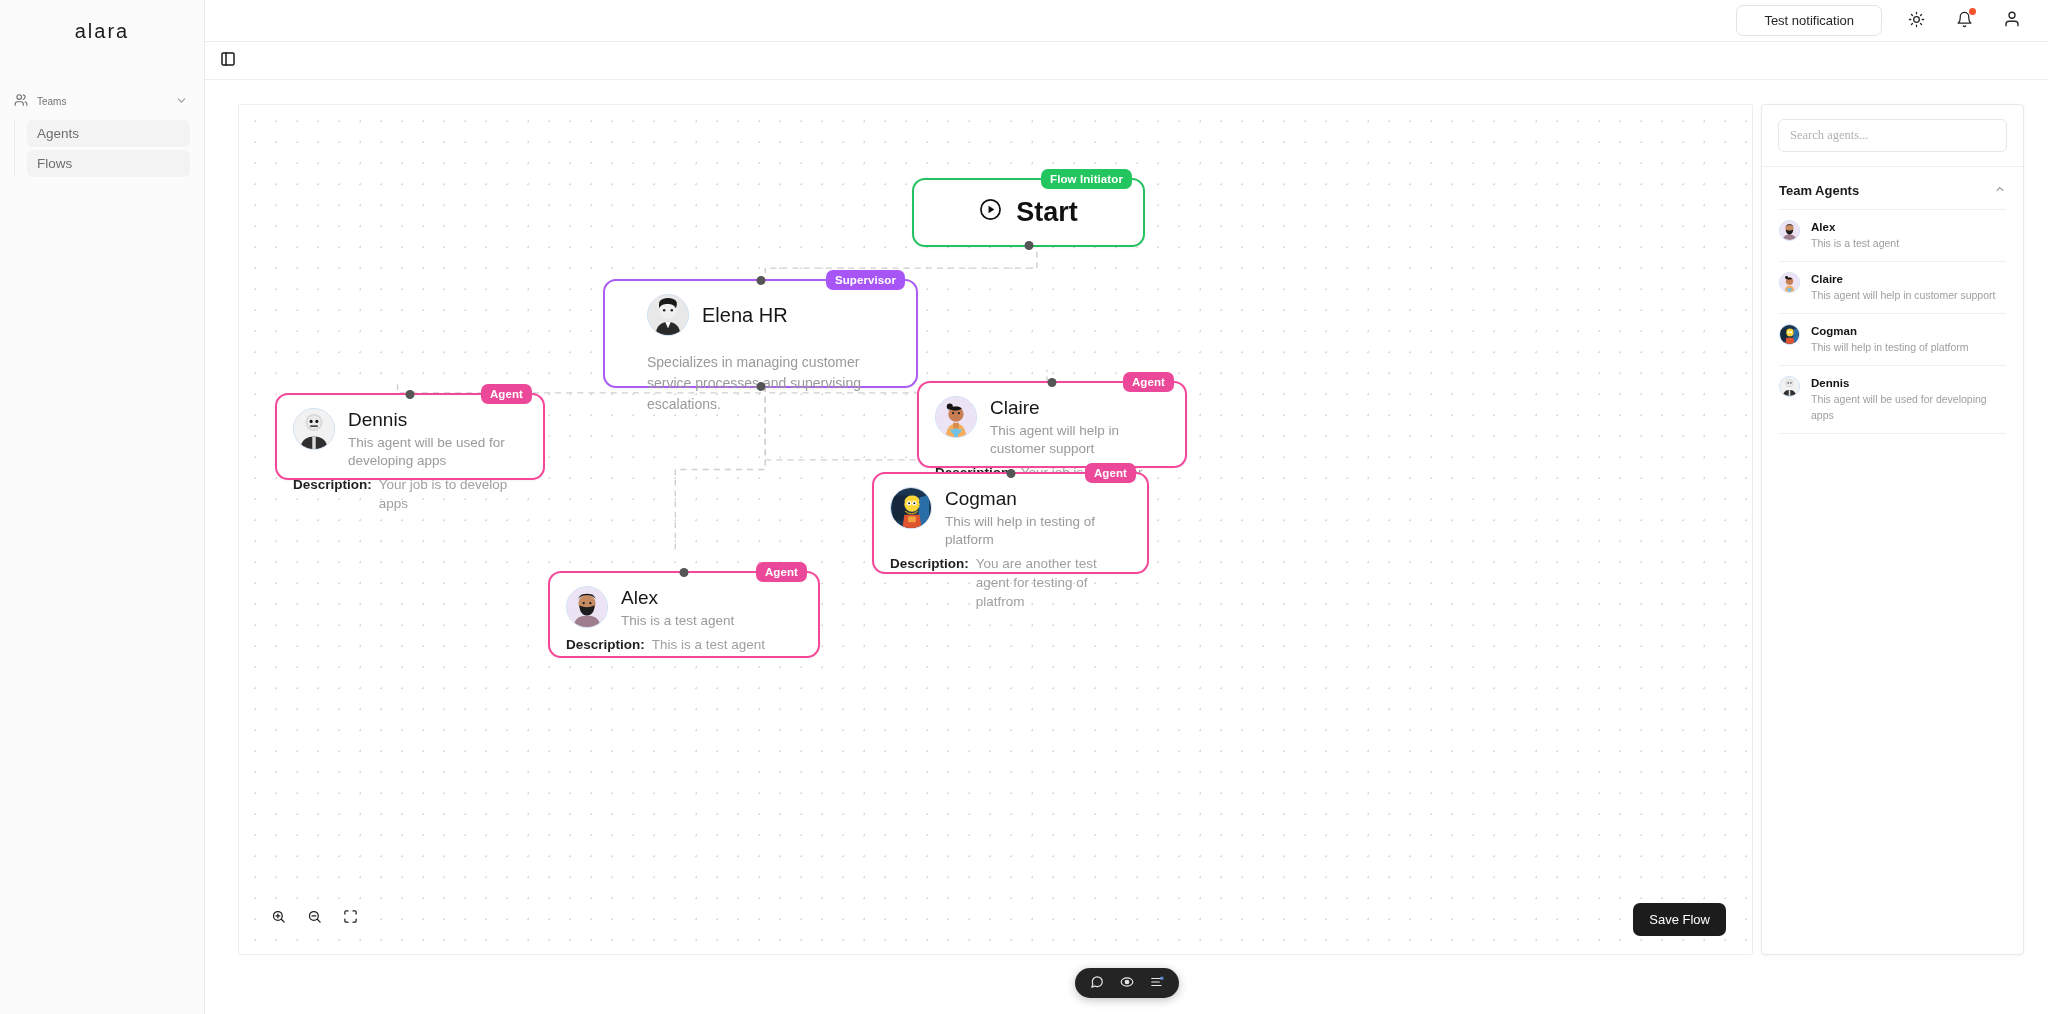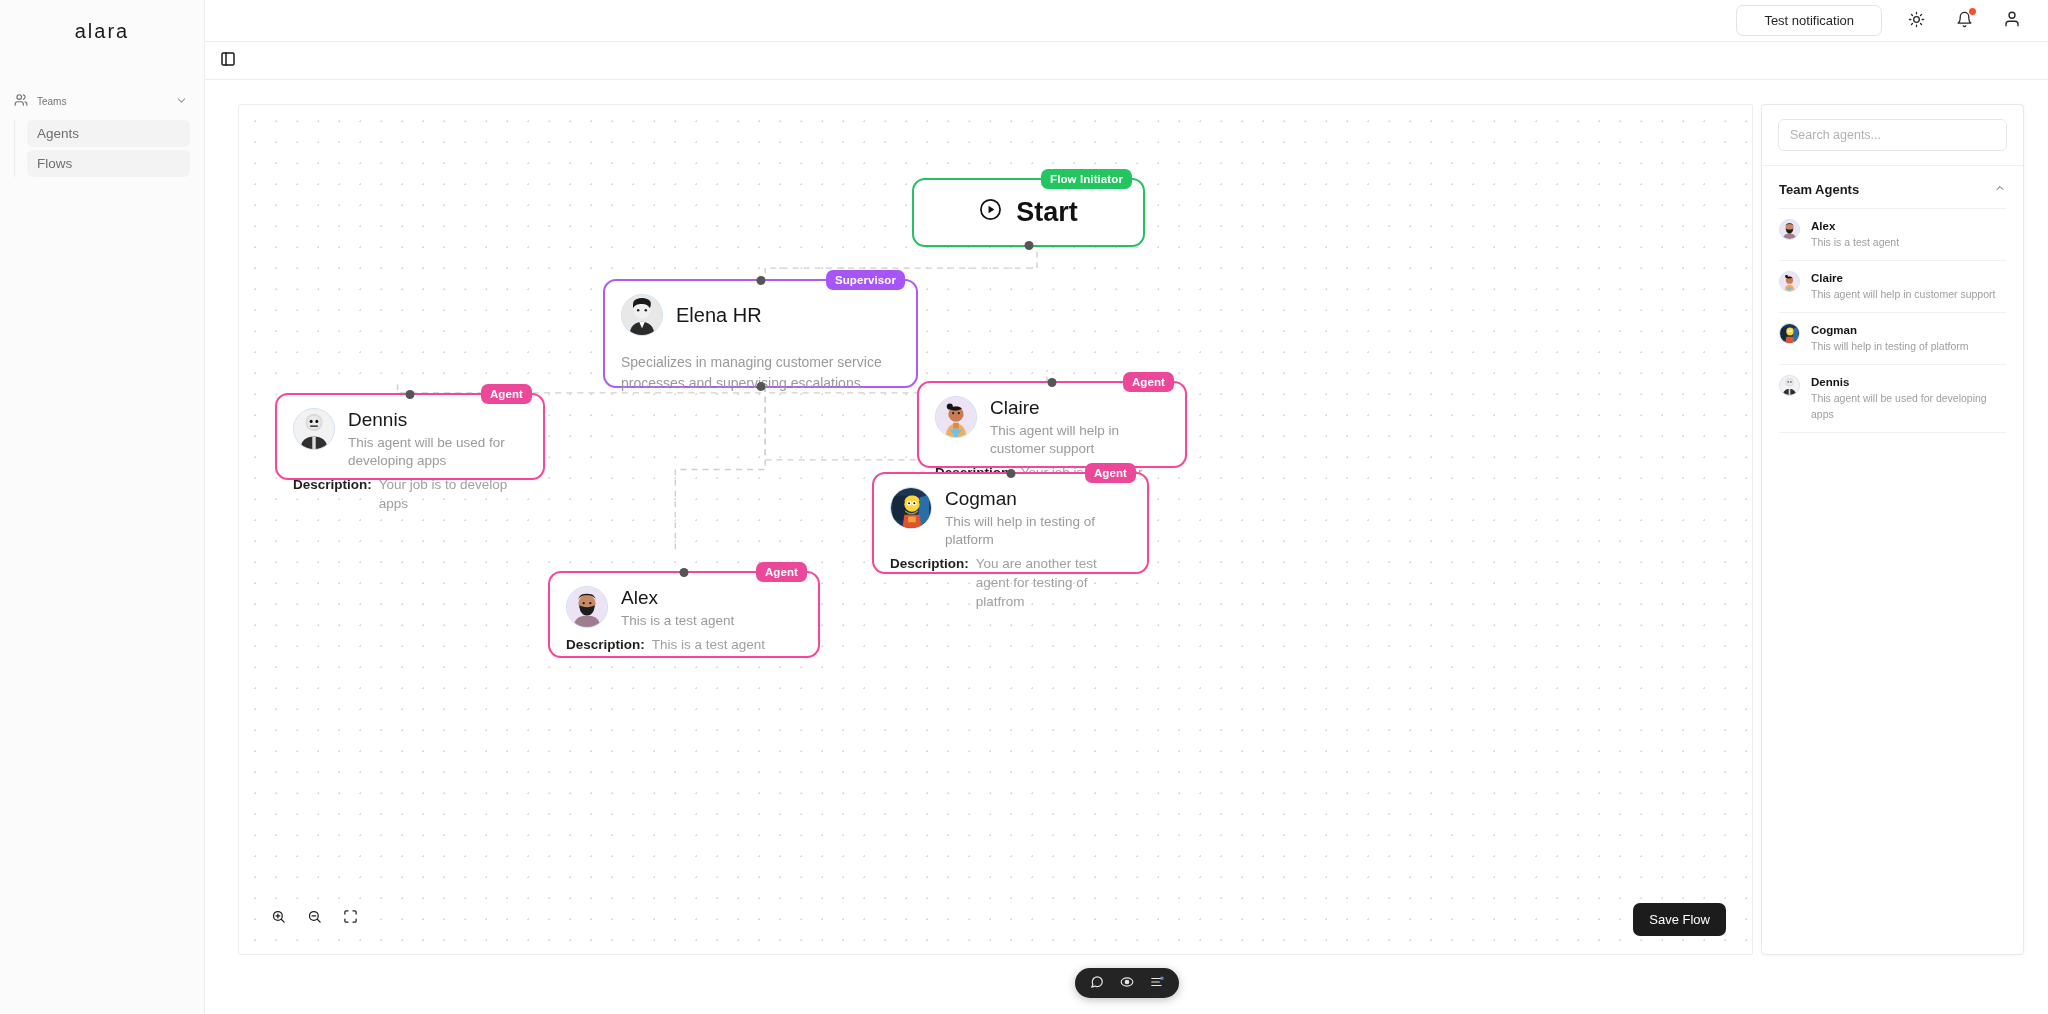--- a/index.html
+++ b/index.html
@@ -83,21 +83,21 @@
   }
 
   .edges { position: absolute; inset: 0; width: 100%; height: 100%; pointer-events: none; }
 
   
   .node {
     position: absolute; background: #fff; border-radius: 13px;
     box-shadow: 0 1px 3px rgba(0,0,0,.05);
   }
   .node.start { border: 2px solid #25c160; }
-  .node.supervisor { border: 2px solid #ab5cf5; }
+  .node.supervisor { border: 2px solid #ab5cf5; padding-left: 26px; }
   .node.agent { border: 2px solid #f5469a; margin-left: 13px; }
 
   .badge {
     position: absolute; top: -11px; right: 11px;
     font-size: 11.5px; font-weight: 700; color: #fff;
     padding: 4px 9px; border-radius: 7px; letter-spacing: .1px;
     white-space: nowrap;
   }
   .badge.green { background: #22c55e; }
   .badge.purple { background: #a855f7; }
@@ -159,21 +159,21 @@
     border: 1px solid #e8e8e8; border-radius: 4px; background: #fff;
     box-shadow: 0 1px 4px rgba(0,0,0,.04);
     display: flex; flex-direction: column; overflow: hidden;
   }
   .dir-head { padding: 18px 18px 17px 18px; border-bottom: 1px solid #efefef; }
   .dir-title { font-size: 17px; color: #141414; font-weight: 700; }
   .dir-search-wrap { padding: 14px 16px; border-bottom: 1px solid #efefef; }
   .dir-search {
     width: 100%; border: 1px solid #e6e6e6; border-radius: 6px;
     padding: 8px 11px; font-size: 12.5px; color: #333; outline: none;
-    font-family: Liberation Sans, sans-serif;
+    font-family: Liberation Serif, serif;
   }
   .dir-search::placeholder { color: #b2b2b2; }
   .dir-section-head {
     display: flex; align-items: center; justify-content: space-between;
     padding: 14px 17px 10px 17px; cursor: pointer;
   }
   .dir-section-title { font-size: 13px; font-weight: 700; color: #1b1b1b; }
   .dir-list { padding: 0 17px; }
   .dir-row {
     display: flex; gap: 11px; align-items: flex-start;

